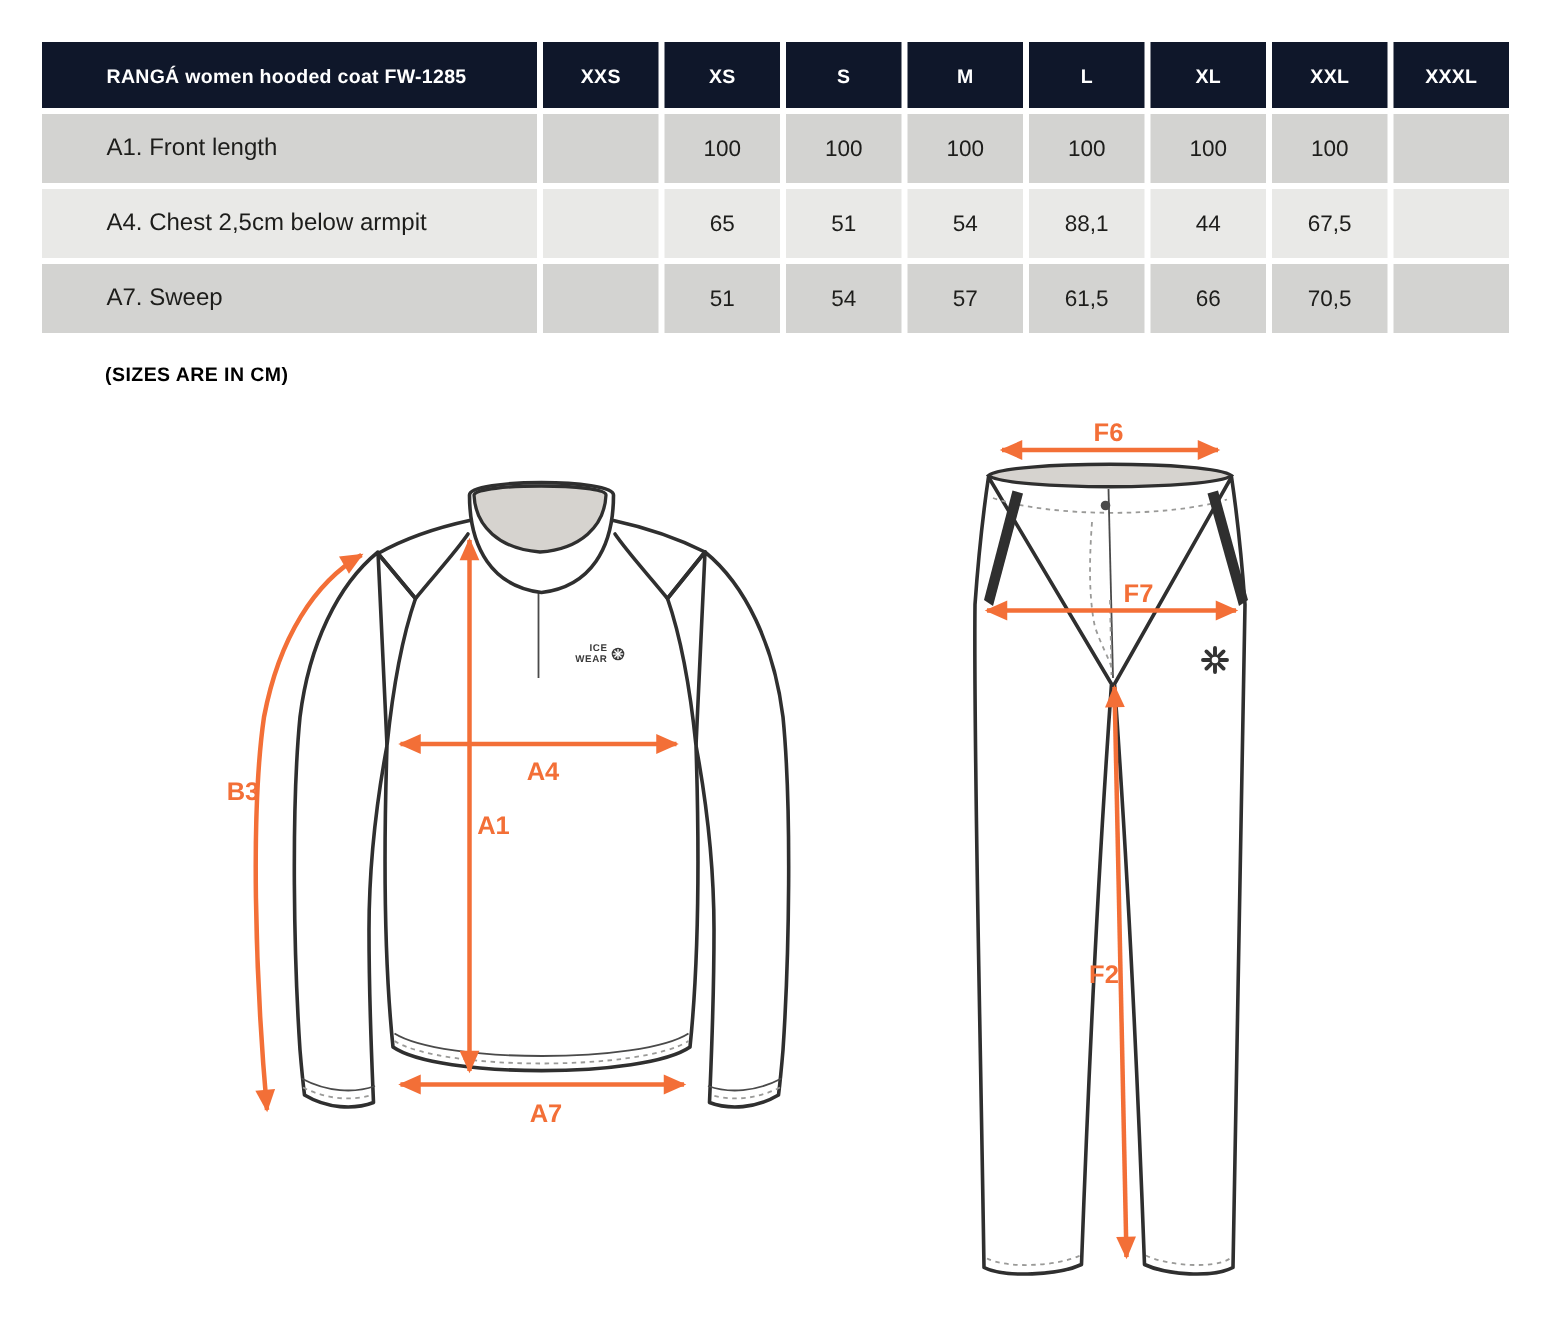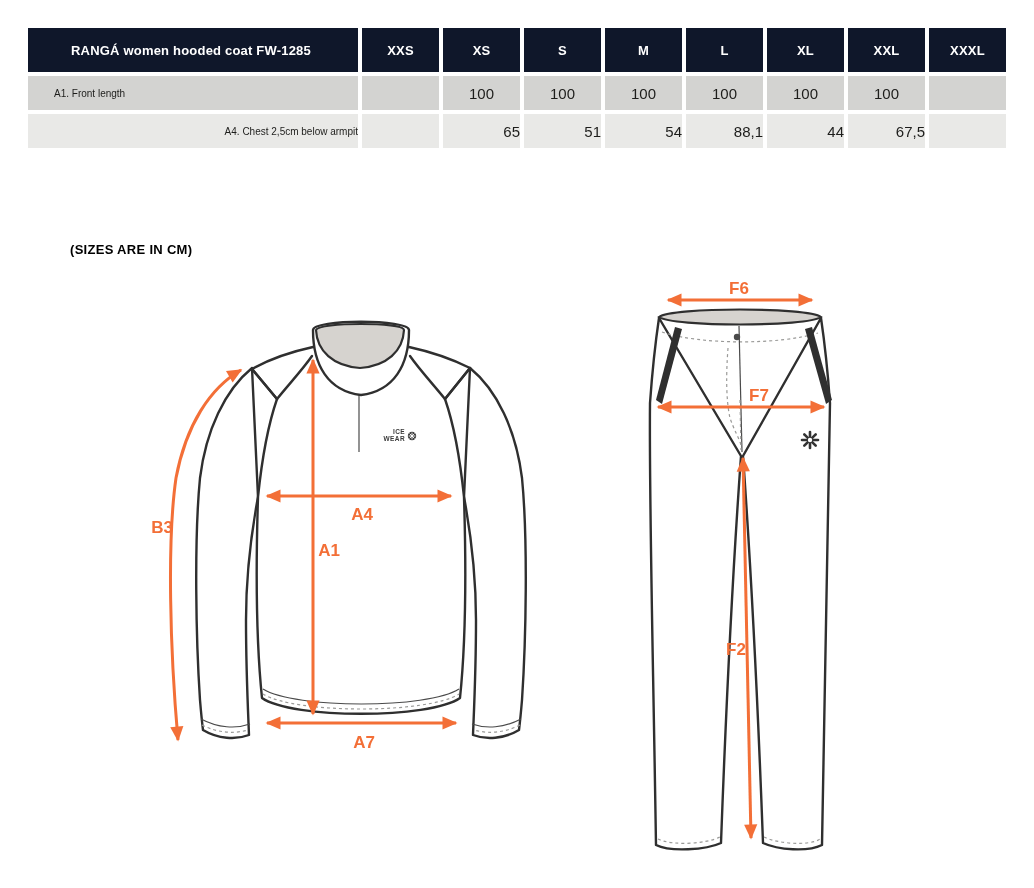--- a/index.html
+++ b/index.html
@@ -14,28 +14,28 @@
   }
   .size-table th,.size-table td{padding:0;margin:0;}
   .size-table thead th{
     background:#0f172a;color:#ffffff;font-size:13px;font-weight:bold;
     height:44px;text-align:center;letter-spacing:.2px;
   }
   .size-table thead th.product-head{
     text-align:left;padding-left:43px;
   }
   .size-table tbody th{
-    font-size:10px;font-weight:normal;color:#1d1d1b;text-align:left;
-    padding-left:26px;height:24px;
+    font-size:16px;font-weight:normal;color:#1d1d1b;text-align:left;
+    padding-left:43px;height:24px;
   }
   .size-table tbody td{
-    font-size:15px;color:#1d1d1b;text-align:center;height:34px;
+    font-size:15px;color:#1d1d1b;text-align:center;height:46px;
   }
   .size-table tr.row-dark th,.size-table tr.row-dark td{background:#D3D3D1;}
-  .size-table tr.row-light th,.size-table tr.row-light td{background:#E9E9E7;text-align:right;}
+  .size-table tr.row-light th,.size-table tr.row-light td{background:#E9E9E7;}
   
   .units-note{
     position:absolute;left:70px;top:242px;color:#000000;
     font-size:13px;font-weight:bold;letter-spacing:.3px;
   }
   
   svg.diagrams{position:absolute;left:0;top:270px;width:1034px;height:618px;}
   .outline{fill:#ffffff;stroke:#2f2f2f;stroke-width:2.4;stroke-linecap:round;stroke-linejoin:round;}
   .line{fill:none;stroke:#2f2f2f;stroke-width:2.4;stroke-linecap:round;stroke-linejoin:round;}
   .thinline{fill:none;stroke:#4a4a4a;stroke-width:1.2;}
@@ -91,20 +91,31 @@
         <th>A4. Chest 2,5cm below armpit</th>
         <td></td>
         <td>65</td>
         <td>51</td>
         <td>54</td>
         <td>88,1</td>
         <td>44</td>
         <td>67,5</td>
         <td></td>
       </tr>
+      <tr class="row-dark">
+        <th>A7. Sweep</th>
+        <td></td>
+        <td>51</td>
+        <td>54</td>
+        <td>57</td>
+        <td>61,5</td>
+        <td>66</td>
+        <td>70,5</td>
+        <td></td>
+      </tr>
     </tbody>
   </table>
 
   <div class="units-note">(SIZES ARE IN CM)</div>
 
   <svg class="diagrams" viewBox="0 270 1034 618">
     <defs>
       <marker id="ah-end" viewBox="0 0 10 10" refX="9" refY="5" markerWidth="5.4" markerHeight="5" orient="auto" markerUnits="strokeWidth">
         <path d="M0,0.6 L10,5 L0,9.4 Z" fill="#F36F37"></path>
       </marker>

